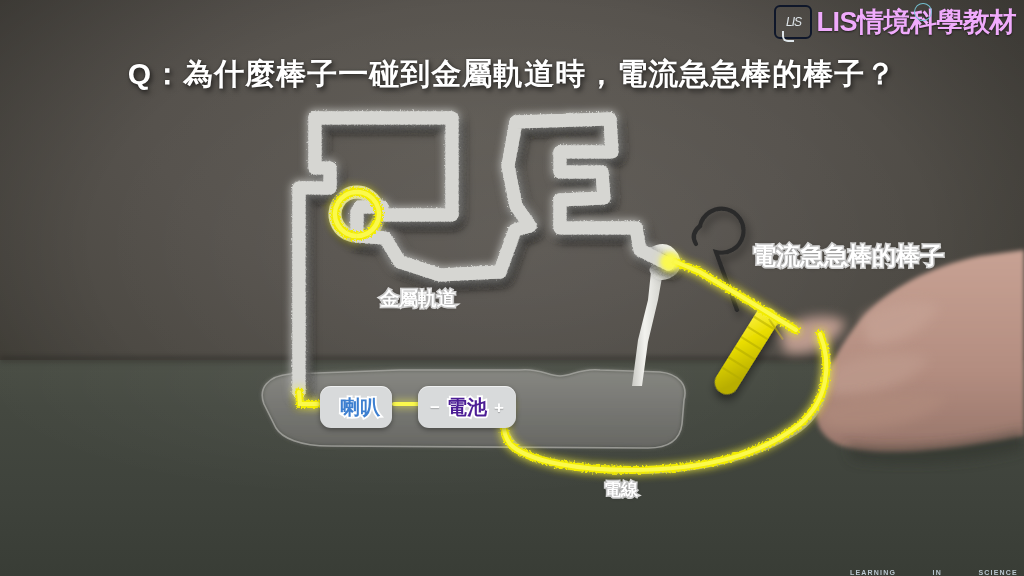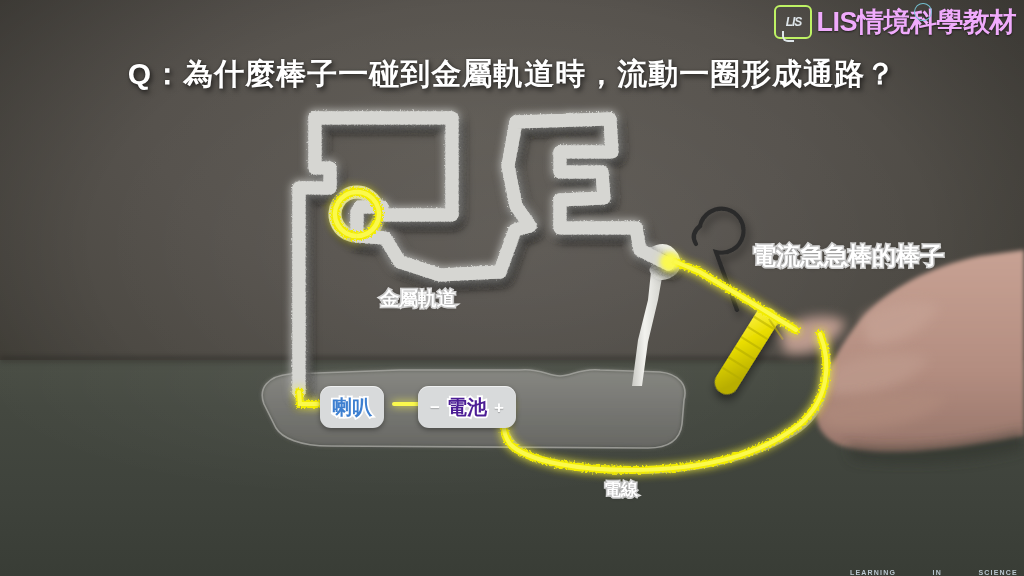--- a/index.html
+++ b/index.html
@@ -30,23 +30,23 @@
     position:absolute;left:0;top:356px;width:1024px;height:10px;
     background:linear-gradient(180deg, rgba(40,38,34,0.55) 0%, rgba(70,72,64,0.0) 100%);
     filter:blur(2px);
   }
 
   
   .logo{
     position:absolute;right:8px;top:2px;height:40px;display:flex;align-items:center;gap:4px;
   }
   .logo-badge{
-    width:34px;height:30px;border:2px solid #bef264;border-radius:6px;
+    width:34px;height:30px;border:2px solid #0f172a;border-radius:6px;
     display:flex;align-items:center;justify-content:center;
-    color:#dfe6ea;font-size:12px;font-weight:bold;font-style:italic;letter-spacing:-1px;
+    color:#dfe6ea;font-size:12px;font-weight:normal;font-style:italic;letter-spacing:-1px;
     position:relative;
   }
   .logo-badge::after{
     content:"";position:absolute;bottom:-5px;left:6px;width:10px;height:9px;
     border-left:2px solid #dfe6ea;border-bottom:2px solid #dfe6ea;border-radius:0 0 0 6px;
   }
   .logo-main{
     color:#f0abfc;font-size:27px;font-weight:bold;letter-spacing:-0.5px;line-height:1;
     text-shadow:0 1px 2px rgba(0,0,0,.6);
   }
@@ -94,21 +94,21 @@
   .compbox{
     position:absolute;border-radius:11px;background:#d8dadb;
     box-shadow:0 2px 5px rgba(0,0,0,.35), inset 0 1px 0 rgba(255,255,255,.6);
     display:flex;align-items:center;justify-content:center;gap:7px;
     padding:4px 12px;
   }
   .box-speaker{left:320px;top:386px;height:34px;}
   .box-battery{left:418px;top:386px;height:34px;}
   .txt-speaker{
     color:#3d7fd0;font-size:20px;font-weight:bold;
-    -webkit-text-stroke:3.5px #ffffff;paint-order:stroke fill;
+    -webkit-text-stroke:3.5px #ffffff;paint-order:stroke fill;margin-left:8px;
   }
   .txt-battery{
     color:#4c1d95;font-size:20px;font-weight:bold;
     -webkit-text-stroke:3.5px #ffffff;paint-order:stroke fill;
   }
   .sign{
     color:#ffffff;font-size:17px;font-weight:bold;line-height:1;
     text-shadow:0 1px 1px rgba(0,0,0,.25);
   }
 </style>
@@ -322,21 +322,21 @@
     <div class="logo-badge">LIS</div>
     <div class="logo-main">LIS情境科學教材</div>
     <div class="logo-atom"></div>
   </div>
   <div class="logo-sub">
     <span>LEARNING</span>
     <span>IN</span>
     <span>SCIENCE</span>
   </div>
 
-  <div class="title">Q：為什麼棒子一碰到金屬軌道時，流動一圈形成通路？</div>
+  <div class="title">Q：為什麼棒子一碰到金屬軌道時，電流急急棒的棒子？</div>
 
   <div class="compbox box-speaker">
     <span class="txt-speaker">喇叭</span>
   </div>
   <div class="compbox box-battery">
     <span class="sign">−</span>
     <span class="txt-battery">電池</span>
     <span class="sign">+</span>
   </div>
 

